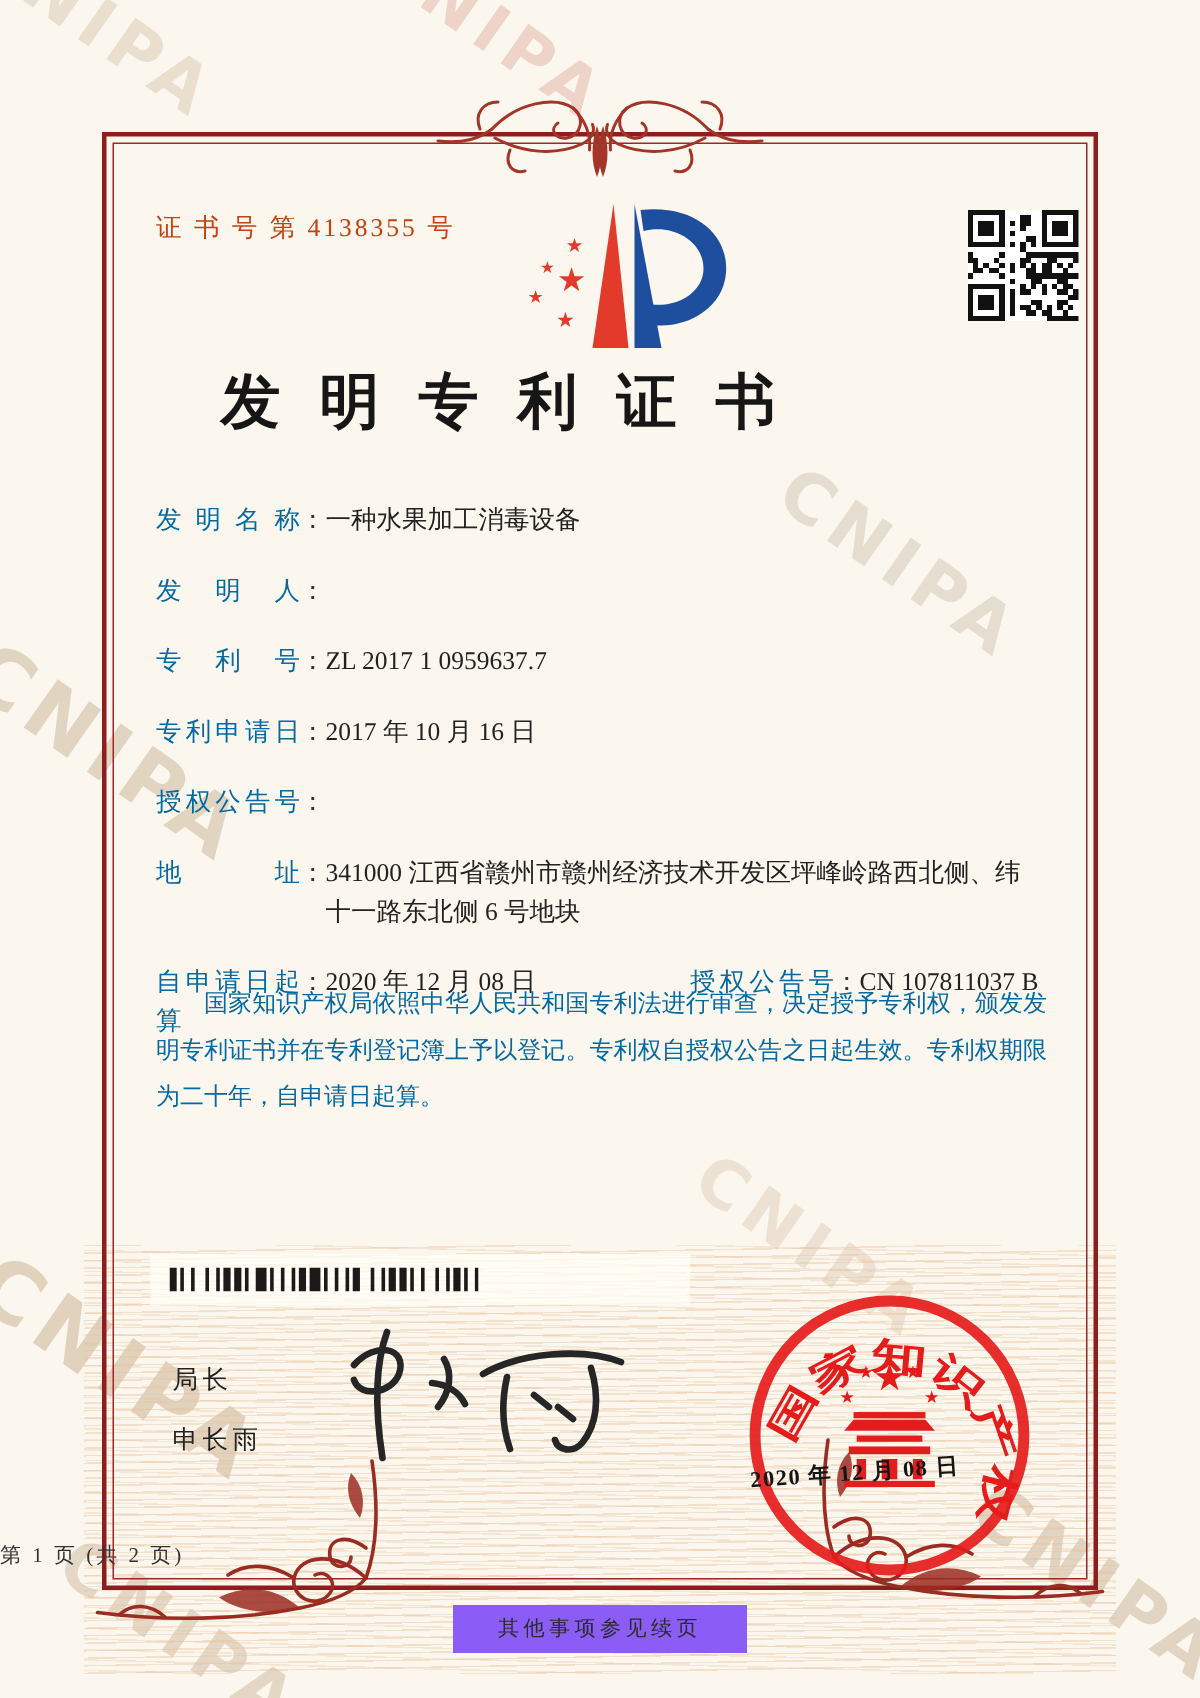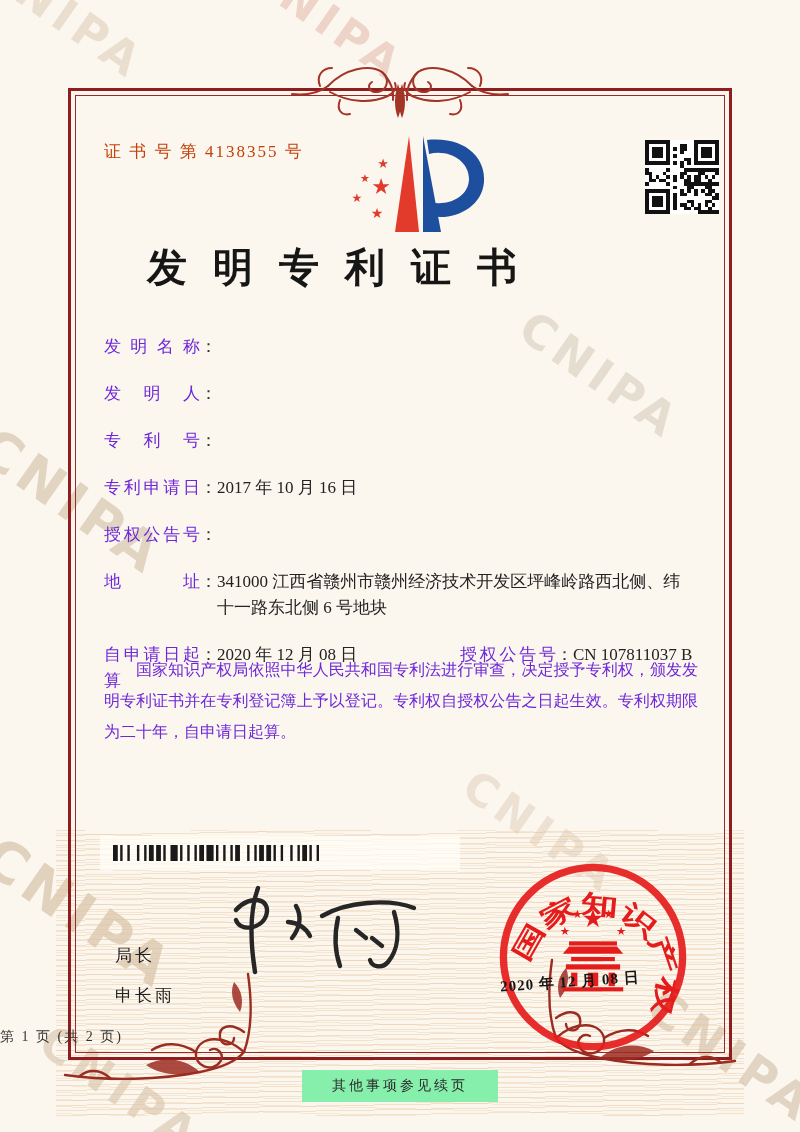--- a/index.html
+++ b/index.html
@@ -39,46 +39,46 @@
   .cert-no{left:104px;top:140px;font-size:17px;letter-spacing:2px;color:#c2410c;z-index:6;}
   .logo{left:337px;top:130px;z-index:6;}
   .qr{left:645px;top:140px;z-index:6;}
   .title{
     left:0;width:664px;top:240px;text-align:center;font-size:40px;font-weight:700;
     letter-spacing:26px;text-indent:26px;color:#161616;z-index:6;
   }
   
   .fields{left:104px;top:334px;width:606px;z-index:6;font-size:17px;}
   .row{display:flex;margin-bottom:21px;line-height:26px;}
-  .lbl{display:inline-block;width:96px;text-align:justify;text-align-last:justify;color:#6d28d9;flex:0 0 96px;}
+  .lbl{display:inline-block;width:96px;text-align:justify;text-align-last:justify;color:#0369a1;flex:0 0 96px;}
   .colon{flex:0 0 16px;color:#333;}
   .val{color:#222;}
   .addr .val{max-width:468px;}
   .pair1{display:flex;width:356px;flex:0 0 356px;}
   .pair2{display:flex;}
   .pair2 .lbl{width:96px;flex:0 0 96px;}
   
   .paras{left:104px;top:654px;width:594px;z-index:6;font-size:16px;line-height:1.95;
-    text-align:justify;color:#6d28d9;}
+    text-align:justify;color:#0369a1;}
   .paras p{margin:0 0 2px 0;text-indent:2em;}
   
   .barcode{left:113px;top:845px;z-index:6;}
   
-  .signer{left:115px;top:936px;z-index:6;font-size:17px;line-height:40px;color:#222;letter-spacing:3px;}
+  .signer{left:115px;top:900px;z-index:6;font-size:17px;line-height:40px;color:#222;letter-spacing:3px;}
   .signature{left:222px;top:876px;z-index:6;}
   
   .seal{left:494px;top:858px;z-index:7;}
   .seal-date{
     left:500px;top:972px;width:160px;z-index:8;transform:rotate(-4deg);
     font-size:15px;font-weight:700;letter-spacing:1px;color:#151515;white-space:nowrap;
   }
   
   .page-num{left:0;width:800px;top:1028px;text-align:left;font-size:14px;letter-spacing:2px;color:#333;z-index:6;}
   .footer-note{
-    left:50%;transform:translateX(-50%);top:1070px;background:#86efac;
+    left:50%;transform:translateX(-50%);top:1070px;background:#8b5cf6;
     padding:7px 30px;font-size:14px;letter-spacing:3px;color:#2b2b2b;z-index:6;white-space:nowrap;
   }
 </style>
 </head>
 <body>
 
 <span class="wm wm1">CNIPA</span>
 <span class="wm wm2">CNIPA</span>
 <span class="wm wm3">CNIPA</span>
 <span class="wm wm4">CNIPA</span>
@@ -274,28 +274,30 @@
       <rect x="20" y="20" width="1" height="1"></rect>
     </g>
 </svg>
 
 <div class="abs title">发明专利证书</div>
 
 <div class="abs fields">
   <div class="row">
     <span class="lbl">发明名称</span>
       <span class="colon">：</span>
+      <span class="val">一种水果加工消毒设备</span>
   </div>
   <div class="row">
     <span class="lbl">发明人</span>
       <span class="colon">：</span>
   </div>
   <div class="row">
     <span class="lbl">专利号</span>
       <span class="colon">：</span>
+      <span class="val">ZL 2017 1 0959637.7</span>
   </div>
   <div class="row">
     <span class="lbl">专利申请日</span>
       <span class="colon">：</span>
       <span class="val">2017 年 10 月 16 日</span>
   </div>
   <div class="row">
     <span class="lbl">授权公告号</span>
       <span class="colon">：</span>
   </div>

